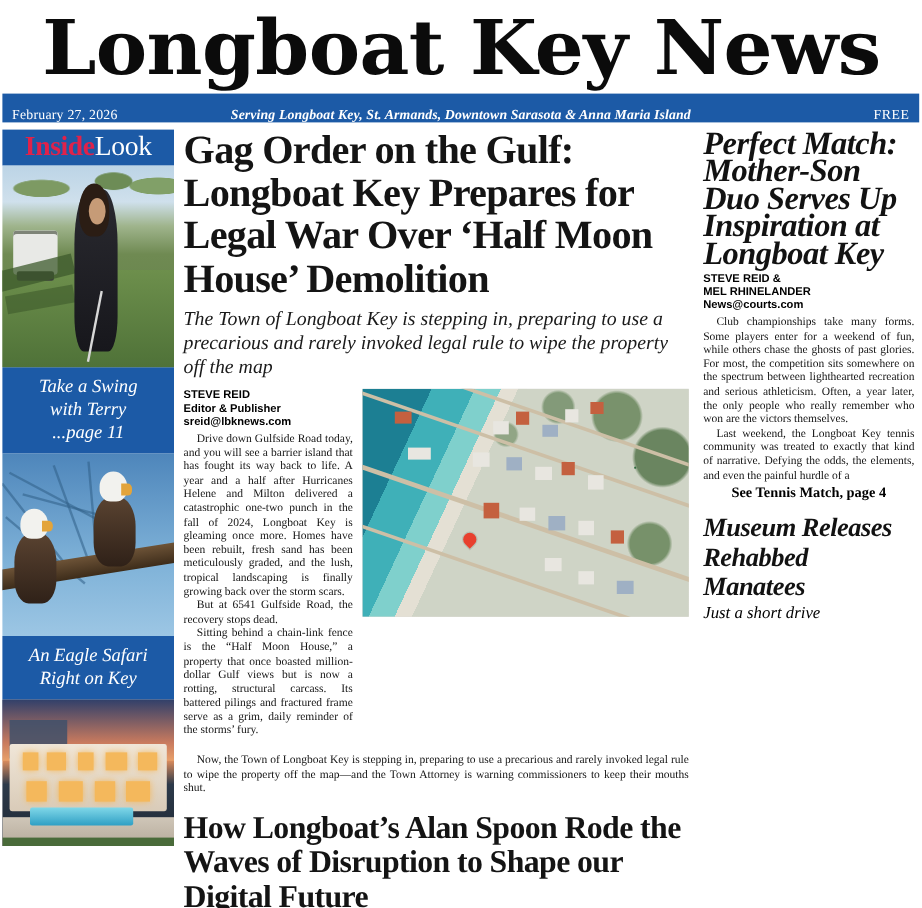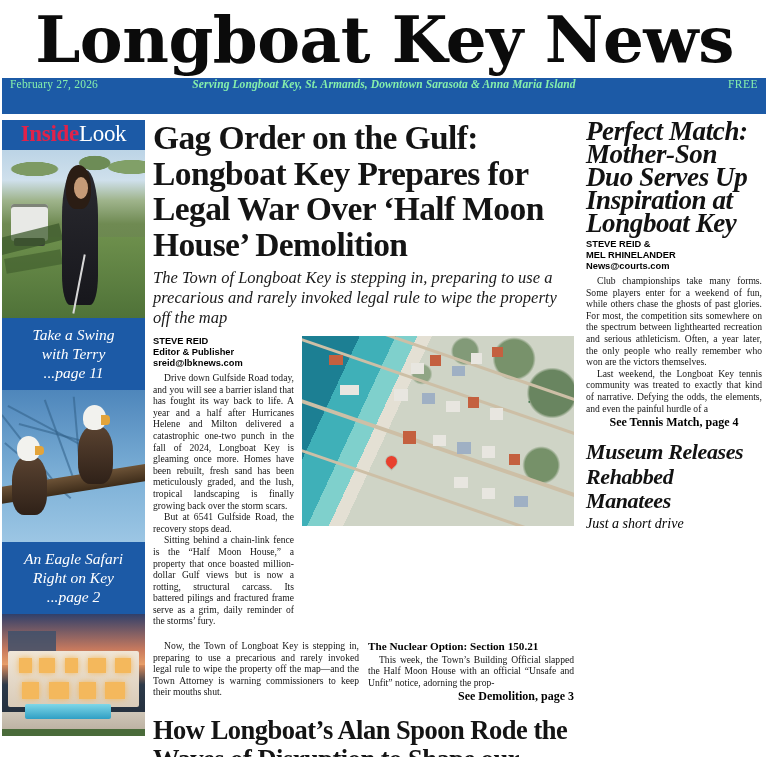--- a/index.html
+++ b/index.html
@@ -25,24 +25,24 @@
     letter-spacing: -0.5px;
     color: #0b0b0b;
     white-space: nowrap;
     transform: scaleX(1.02);
     font-feature-settings: "kern" 1;
   }
 
   
   .ribbon {
     position: relative;
-    height: 36px;
+    height: 24px;
     background: #1c5aa6;
-    color: #86efac;
-    display: flex; align-items: flex-start;
+    color: #ffffff;
+    display: flex; align-items: flex-end;
     padding: 0 8px;
     margin: 0 2px;
   }
   .ribbon-date {
     font-size: 11.5px; letter-spacing: .2px;
     font-family: "Liberation Serif", serif;
   }
   .ribbon-serving {
     position: absolute; left: 0; right: 0; text-align: center;
     font-style: italic; font-weight: 700; font-size: 11.5px;
@@ -339,21 +339,20 @@
           </div>
           <div class="eagle e2">
             <div class="body"></div>
               <div class="head"></div>
               <div class="beak"></div>
           </div>
         </div>
         <div class="promo-caption">
           <div>An Eagle Safari</div>
           <div>Right on Key</div>
-          <div>...page 2</div>
         </div>
       </div>
 
       <div class="promo">
         <div class="ph ph-house promo-photo">
           <div class="sky-glow"></div>
           <div class="bldg"></div>
           <div class="main"></div>
           <div class="win" style="top:36%;left:12%;width:9%;height:12%;"></div>
           <div class="win" style="top:36%;left:26%;width:11%;height:12%;"></div>
@@ -425,27 +424,20 @@
           </div>
         </div>
       </div>
 
       <div class="lower-cols">
         <div class="lower-col">
           <div class="body-text">
             <p>Now, the Town of Longboat Key is stepping in, preparing to use a precarious and rarely invoked legal rule to wipe the property off the map—and the Town Attorney is warning commissioners to keep their mouths shut.</p>
           </div>
         </div>
-        <div class="lower-col">
-          <div class="subhead">The Nuclear Option: Section 150.21</div>
-          <div class="body-text">
-            <p>This week, the Town’s Building Official slapped the Half Moon House with an official “Unsafe and Unfit” notice, adorning the prop-</p>
-          </div>
-          <div class="jumpline">See Demolition, page 3</div>
-        </div>
       </div>
 
       <h2 class="bottom-headline">How Longboat’s Alan Spoon Rode the Waves of Disruption to Shape our Digital Future</h2>
 
     </div>
 
     <div class="col-right">
 
       <h2 class="right-headline">Perfect Match: Mother-Son Duo Serves Up Inspiration at Longboat Key</h2>
 

